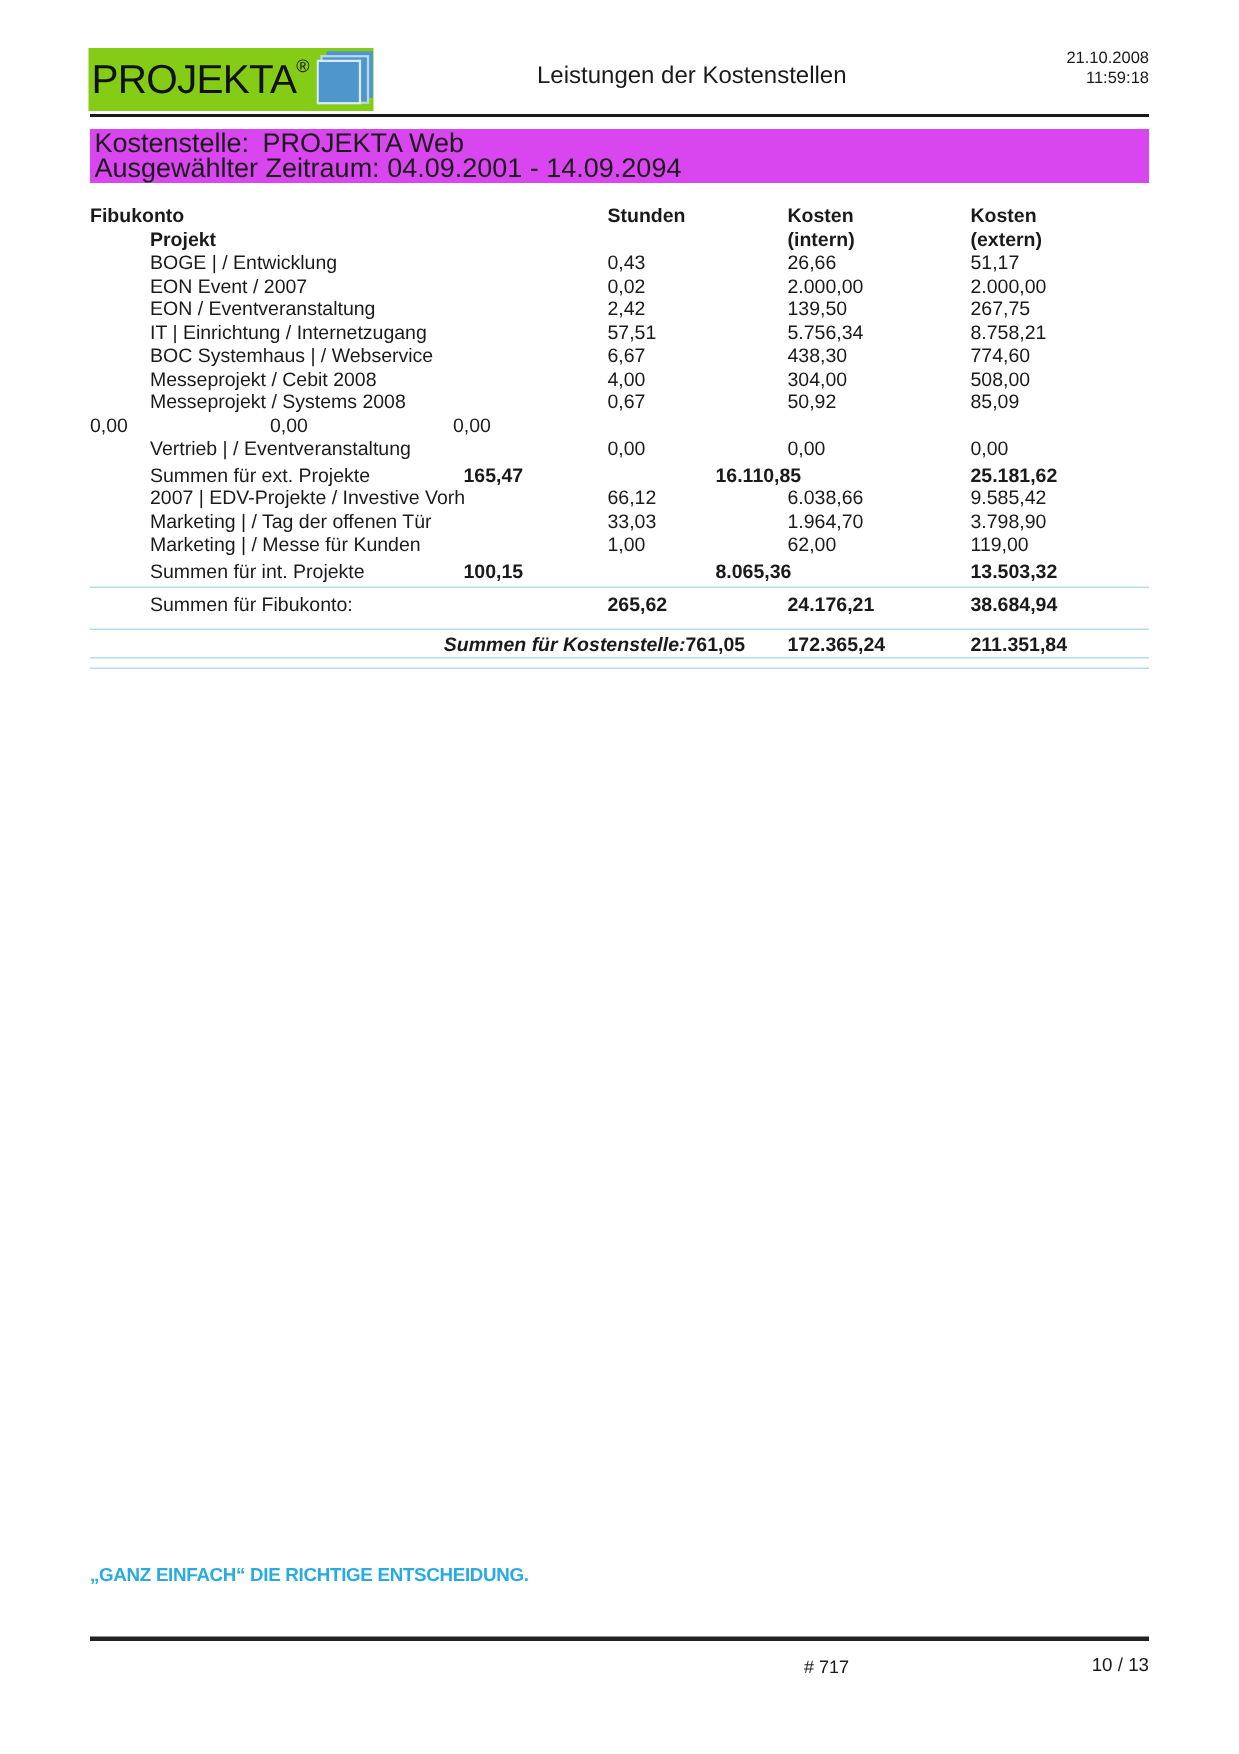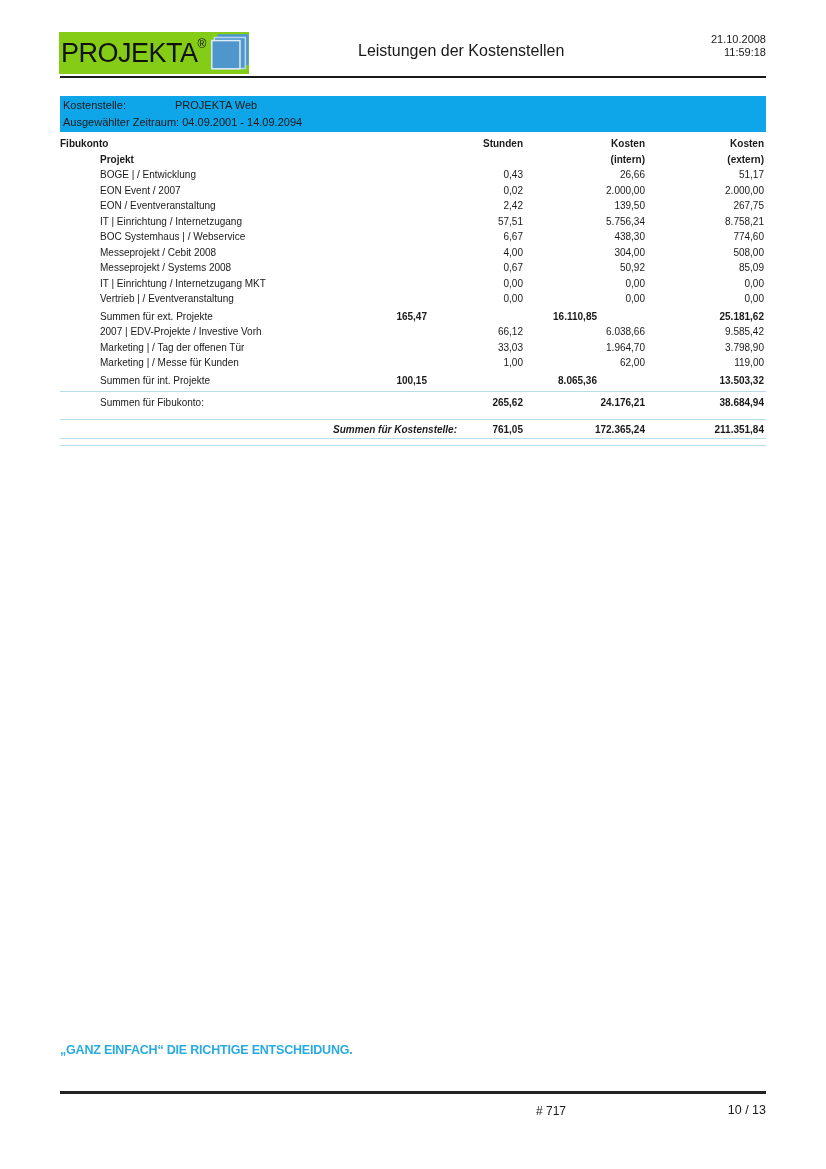--- a/index.html
+++ b/index.html
@@ -14,30 +14,30 @@
     background:#84cc16; display:flex; align-items:center; padding-left:2px;
   }
   .logo-text { font-size:27px; letter-spacing:-0.5px; color:#111; white-space:nowrap; }
   .logo-text sup { font-size:12px; vertical-align:14px; letter-spacing:0; }
   .logo-icon { width:40px; height:40px; margin-left:5px; display:block; }
   .report-title { position:absolute; left:358px; top:42px; font-size:16px; }
   .datetime { position:absolute; right:60px; top:33px; text-align:right; font-size:11px; line-height:13px; }
   .header-rule { position:absolute; left:60px; width:706px; top:76px; height:2px; background:#1a1a1a; }
   
   .info-box {
-    position:absolute; left:60px; top:96px; width:706px; height:36px;
-    background:#0ea5e9; font-size:11px; line-height:17px; padding:1px 0 0 3px;
+    position:absolute; left:60px; top:86px; width:706px; height:36px;
+    background:#d946ef; font-size:18px; line-height:17px; padding:1px 0 0 3px;
   }
   .info-label1 { display:inline-block; width:112px; }
   
-  .report-table { position:absolute; left:60px; top:136px; width:706px; font-size:10px; }
+  .report-table { position:absolute; left:60px; top:136px; width:706px; font-size:13px; }
   .row { display:flex; height:15.5px; line-height:15.5px; white-space:nowrap; }
   .c-label { flex:1 1 auto; overflow:hidden; }
   .c-label.indent { padding-left:40px; }
-  .c-num { width:120px; text-align:right; padding-right:2px; }
+  .c-num { width:120px; text-align:left; padding-right:2px; }
   .c-num.w2 { width:122px; }
   .c-num.w3 { width:119px; }
   .hdr { font-weight:bold; }
   .first-data { margin-top:0; }
   .subtotal { margin-top:2px;gap:48px; }
   .subtotal .c-num { font-weight:bold; }
   .rule-blue { height:1px; background:#b8dcec; }
   .rule-f { margin-top:3px; }
   .total-row { margin-top:3px; }
   .total-row .c-num { font-weight:bold; }
@@ -134,21 +134,20 @@
       <span class="c-num w2">304,00</span>
       <span class="c-num w3">508,00</span>
     </div>
     <div class="row">
       <span class="c-label indent">Messeprojekt / Systems 2008</span>
       <span class="c-num">0,67</span>
       <span class="c-num w2">50,92</span>
       <span class="c-num w3">85,09</span>
     </div>
     <div class="row">
-      <span class="c-label indent">IT | Einrichtung / Internetzugang MKT</span>
       <span class="c-num">0,00</span>
       <span class="c-num w2">0,00</span>
       <span class="c-num w3">0,00</span>
     </div>
     <div class="row">
       <span class="c-label indent">Vertrieb | / Eventveranstaltung</span>
       <span class="c-num">0,00</span>
       <span class="c-num w2">0,00</span>
       <span class="c-num w3">0,00</span>
     </div>

